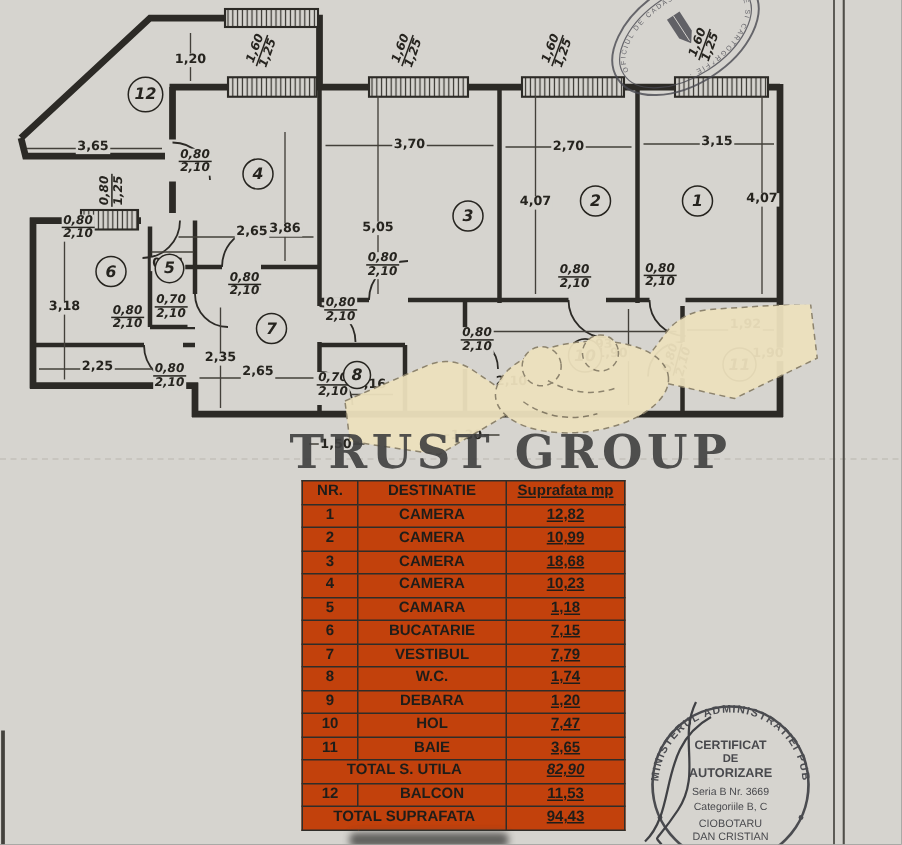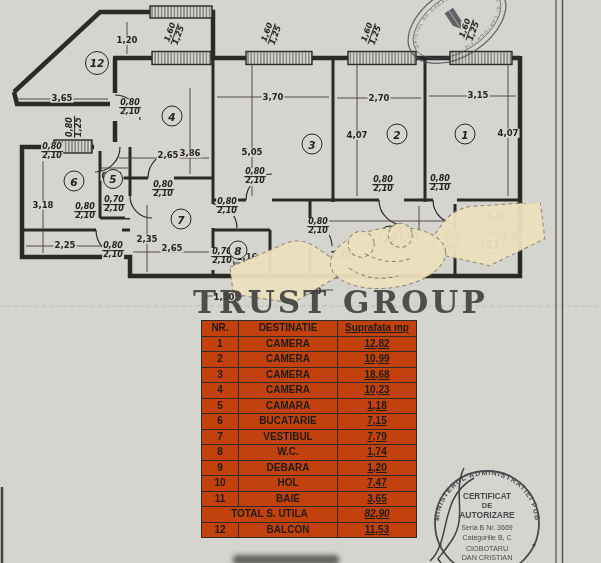--- a/index.html
+++ b/index.html
@@ -328,17 +328,21 @@
         </tr>
         <tr>
           <td colspan="2">TOTAL S. UTILA</td>
           <td class="c-mp italic">82,90</td>
         </tr>
         <tr>
           <td class="c-nr">12</td>
           <td class="c-dest">BALCON</td>
           <td class="c-mp">11,53</td>
         </tr>
+        <tr>
+          <td colspan="2">TOTAL SUPRAFATA</td>
+          <td class="c-mp">94,43</td>
+        </tr>
       </tbody>
   </table>
 
   <div class="smudge"></div>
 </div>
 
 </body></html>

